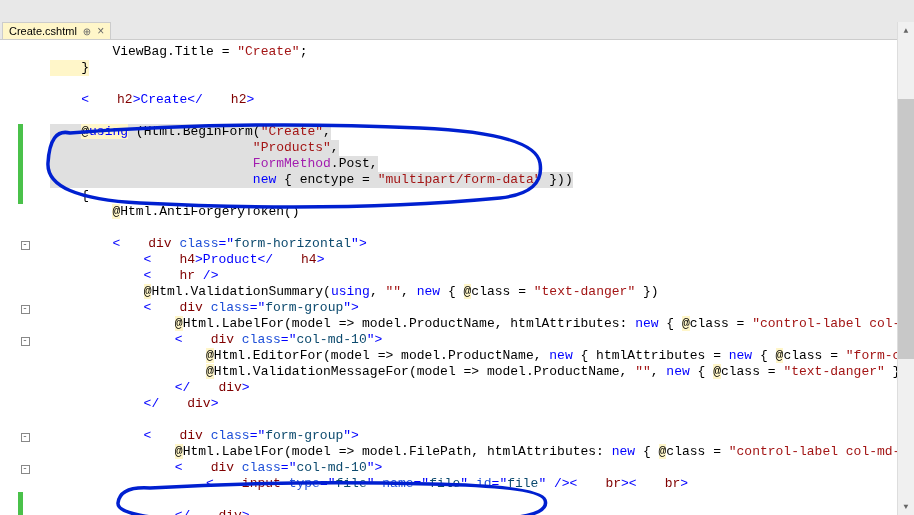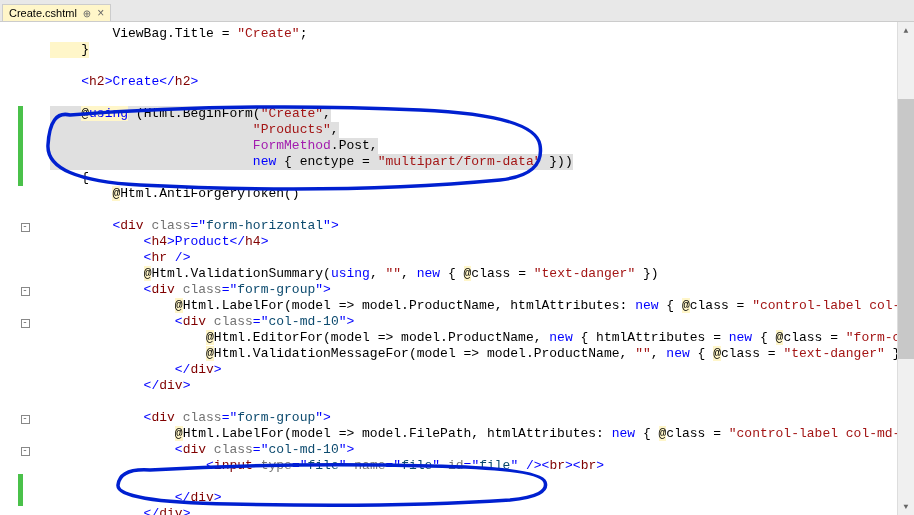--- a/index.html
+++ b/index.html
@@ -1,34 +1,34 @@
 <!DOCTYPE html>
 <html><head>
 <meta charset="utf-8">
 <style>
   * { margin: 0; padding: 0; box-sizing: border-box; }
   body { font-family: Consolas, "Courier New", monospace; font-size: 13px; background: #fff; color: #000; overflow: hidden; }
-  .tab-bar { background: #e8e8e8; border-bottom: 1px solid #ccc; display: flex; align-items: flex-end; height: 22px; }
+  .tab-bar { background: #e8e8e8; border-bottom: 1px solid #ccc; display: flex; align-items: flex-end; height: 40px; }
   .tab { background: #fff6c9; border: 1px solid #ccc; border-bottom: none; padding: 2px 6px; font-size: 11px; font-family: "Segoe UI", Tahoma, sans-serif; display: flex; align-items: center; gap: 6px; margin-left: 2px; }
   .tab .pin { color: #666; font-size: 10px; }
   .tab .close { color: #666; cursor: pointer; font-size: 12px; line-height: 1; }
   .editor { position: relative; width: 914px; height: 493px; overflow-y: auto; overflow-x: auto; padding-top: 4px; }
   .line { white-space: pre; line-height: 16px; height: 16px; }
   .gutter { display: inline-block; width: 50px; text-align: center; vertical-align: top; color: #999; position: relative; }
   .gutter .box { display: inline-block; width: 9px; height: 9px; border: 1px solid #888; font-size: 9px; line-height: 7px; text-align: center; color: #555; background: #fff; cursor: pointer; }
   .code { display: inline-block; }
   .kw { color: #0000ff; font-family: Liberation Mono, monospace; }
   .str { color: #a31515; }
   .type { color: #a21caf; }
   .razor { background: #fff6c9; color: #000; }
   .razor-kw { background: #fff6c9; color: #0000ff; }
   .razor-cmp { background: #e0e0e0; }
-  .tag { color: #800000; }
+  .tag { color: #800000; margin-left: 28px; }
   .tagdelim { color: #0000ff; }
-  .attr { color: #737373; }
+  .attr { color: #1d4ed8; }
   .attrval { color: #0c4a6e; }
   .marker-green { position: absolute; left: 18px; width: 5px; background: #4ac14a; }
   .annotation { position: absolute; pointer-events: none; }
   .annotation svg { position: absolute; }
   .scrollbar-v { position: fixed; right: 0; top: 22px; width: 17px; height: 493px; background: #f0f0f0; border-left: 1px solid #ddd; }
   .scrollbar-v .up, .scrollbar-v .down { height: 17px; display: flex; align-items: center; justify-content: center; color: #666; font-size: 8px; }
   .scrollbar-v .track { height: calc(100% - 34px); position: relative; }
   .scrollbar-v .thumb { position: absolute; width: 100%; background: #c8c8c8; }
 </style>
 </head>

